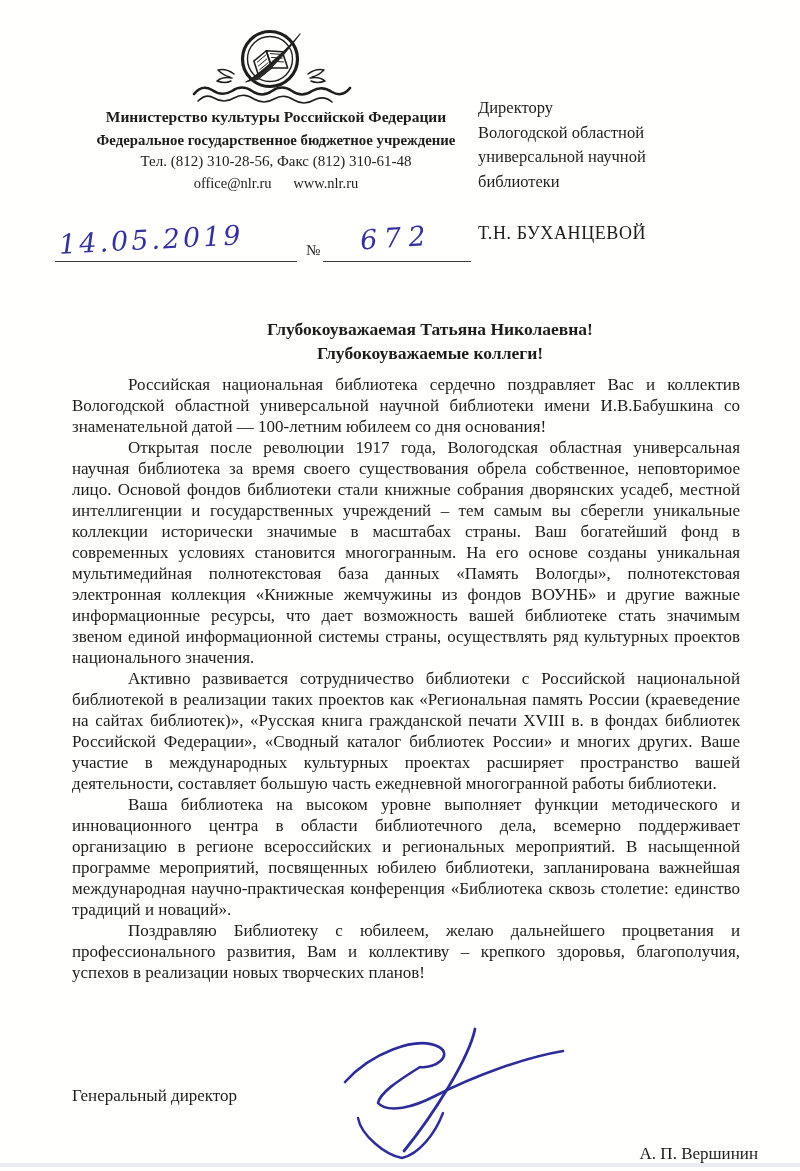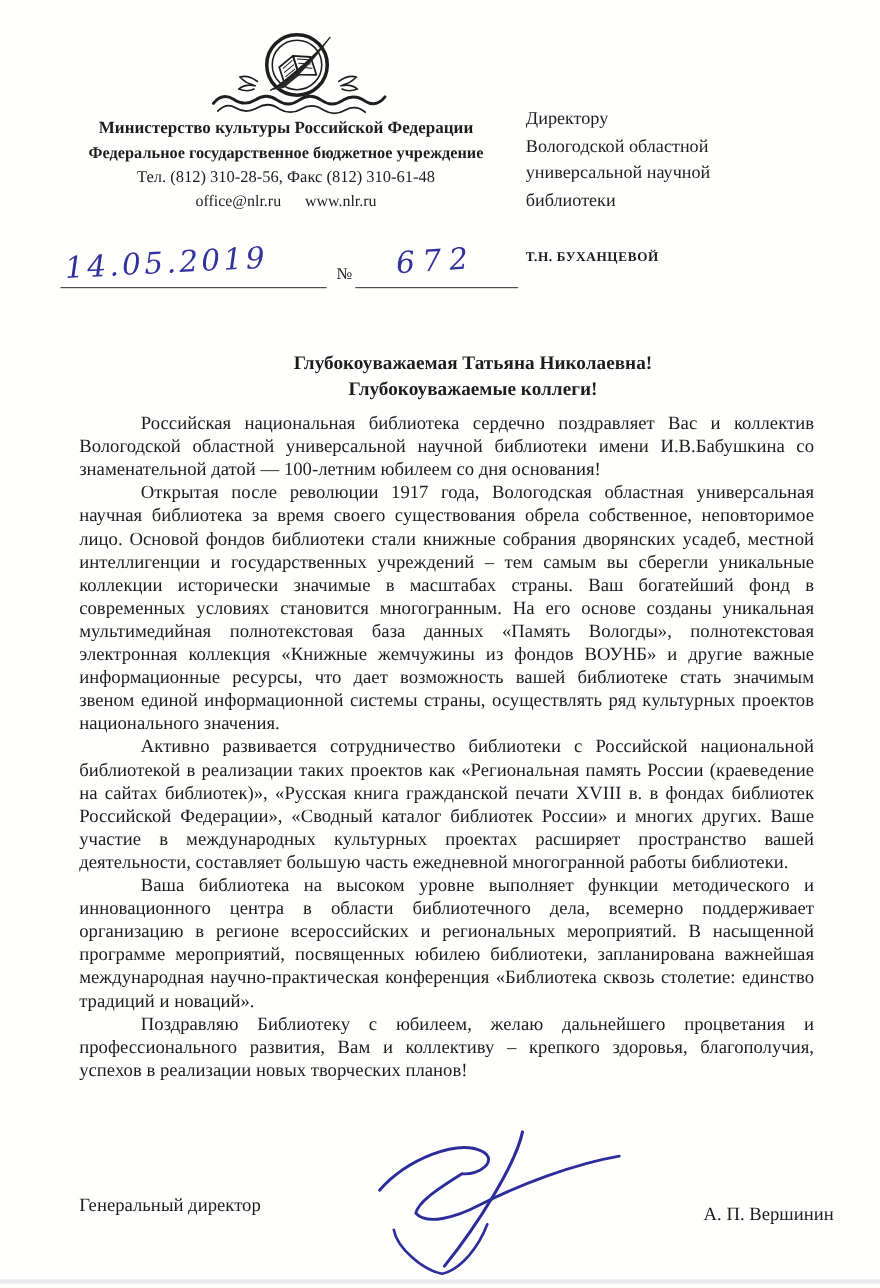--- a/index.html
+++ b/index.html
@@ -3,50 +3,50 @@
 <meta charset="utf-8">
 <style>
   html,body{margin:0;padding:0;background:#ffffff;}
   .page{
     position:relative;width:800px;height:1171px;background:#fffffe;
     font-family:"Liberation Serif", serif;color:#1c1c1c;overflow:hidden;
   }
   
   .emblem{position:absolute;left:188px;top:26px;width:165px;height:84px;}
   
-  .letterhead{position:absolute;left:40px;top:106px;width:440px;text-align:center;}
+  .letterhead{position:absolute;left:56px;top:106px;width:440px;text-align:center;}
   .lh-ministry{font-weight:bold;font-size:15.5px;line-height:22px;}
   .lh-orgtype{font-weight:bold;font-size:14.8px;line-height:20px;margin-top:2px;}
   .lh-orgname{font-weight:bold;font-size:15.5px;line-height:20px;}
   .lh-address{font-size:15px;line-height:24px;margin-top:2px;}
   .lh-phone{font-size:15px;line-height:23px;}
   .lh-web{font-size:14.5px;line-height:21px;}
   .lh-web span{margin:0 9px;}
   
   .refrow{position:absolute;left:55px;top:228px;width:430px;height:44px;}
   .hand{font-family:"DejaVu Serif", serif;font-style:italic;color:#32329e;}
   .ref-date{position:absolute;left:4px;top:-4px;font-size:27px;letter-spacing:3px;transform:rotate(-3deg);}
   .ref-line1{position:absolute;left:0px;top:33px;width:242px;border-bottom:1.8px solid #3c3c3c;}
   .ref-no{position:absolute;left:251px;top:14px;font-size:15px;}
   .ref-line2{position:absolute;left:268px;top:33px;width:148px;border-bottom:1.8px solid #3c3c3c;}
   .ref-num{position:absolute;left:305px;top:-6px;font-size:27px;letter-spacing:7px;transform:rotate(-4deg);}
   
   .recipient{position:absolute;left:478px;top:96px;width:322px;text-align:left;
              font-size:16.5px;line-height:24.5px;}
-  .recipient-name{margin-top:27px;font-size:12px;letter-spacing:.6px;font-weight:bold;}
+  .recipient-name{margin-top:27px;font-size:18px;letter-spacing:.6px;}
   
   .salutation{position:absolute;left:110px;top:318px;width:640px;text-align:center;
               font-size:17.5px;line-height:23.5px;font-weight:bold;}
   
   .body{position:absolute;left:72px;top:374px;width:668px;
         font-size:17px;line-height:21px;text-align:justify;}
   .body p{margin:0;text-indent:56px;}
   
   .sig-title{position:absolute;left:72px;top:1086px;font-size:17px;}
-  .sig-name{position:absolute;right:42px;top:1094px;font-size:17px;}
+  .sig-name{position:absolute;right:42px;top:1144px;font-size:17px;}
   .signature{position:absolute;left:330px;top:1026px;width:245px;height:140px;}
   
   .scanline{position:absolute;left:0;right:0;top:1163px;height:4px;background:#e9ebef;}
   .ink{stroke:#2c2c9a;fill:none;stroke-linecap:round;stroke-linejoin:round;}
   .blk{stroke:#1e1e1e;fill:none;stroke-linecap:round;stroke-linejoin:round;}
 </style>
 </head>
 <body>
 
 <div class="page">

